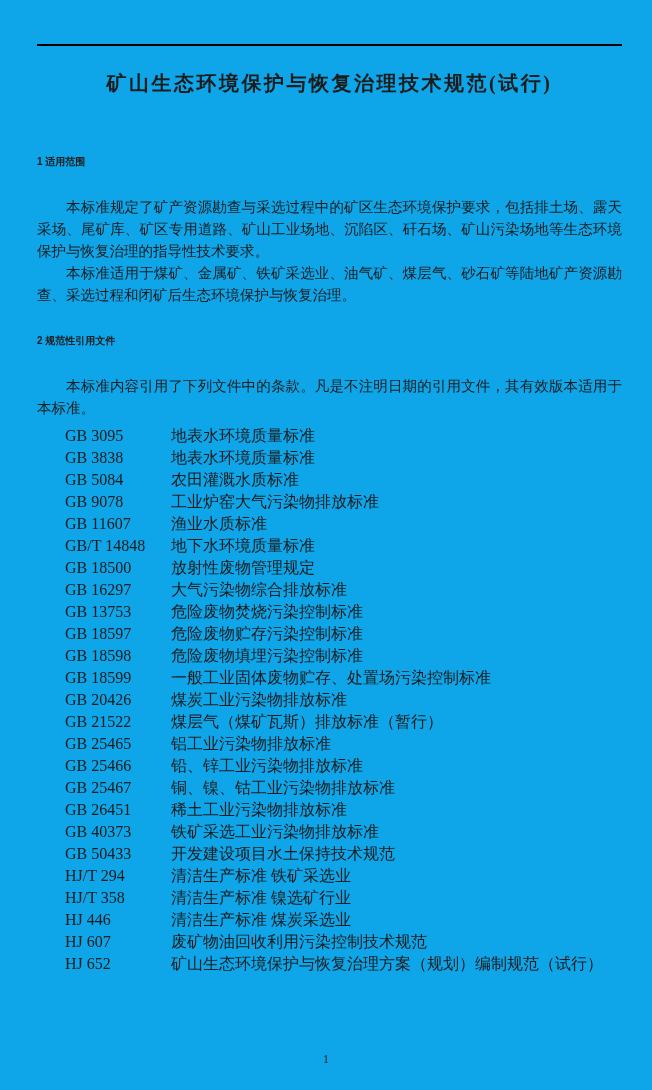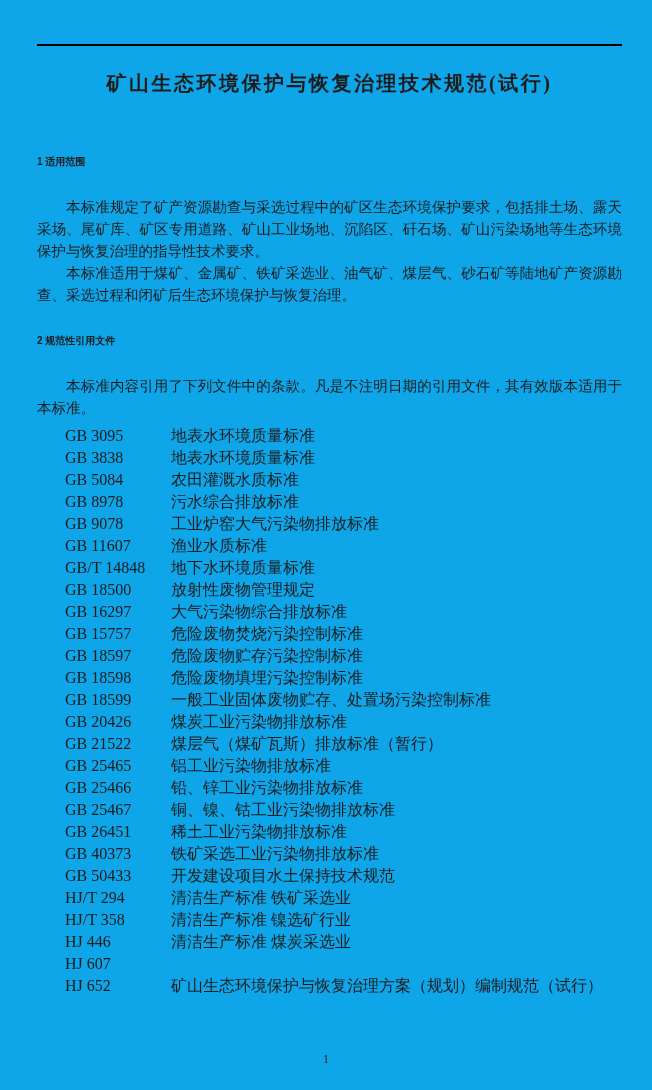--- a/index.html
+++ b/index.html
@@ -94,45 +94,41 @@
       </div>
         <div class="ref-row">
         <span class="ref-code">GB 3838</span>
         <span class="ref-title">地表水环境质量标准</span>
       </div>
         <div class="ref-row">
         <span class="ref-code">GB 5084</span>
         <span class="ref-title">农田灌溉水质标准</span>
       </div>
         <div class="ref-row">
-        <span class="ref-code">GB 8978</span>
-        <span class="ref-title">污水综合排放标准</span>
-      </div>
-        <div class="ref-row">
         <span class="ref-code">GB 9078</span>
         <span class="ref-title">工业炉窑大气污染物排放标准</span>
       </div>
         <div class="ref-row">
         <span class="ref-code">GB 11607</span>
         <span class="ref-title">渔业水质标准</span>
       </div>
         <div class="ref-row">
         <span class="ref-code">GB/T 14848</span>
         <span class="ref-title">地下水环境质量标准</span>
       </div>
         <div class="ref-row">
         <span class="ref-code">GB 18500</span>
         <span class="ref-title">放射性废物管理规定</span>
       </div>
         <div class="ref-row">
         <span class="ref-code">GB 16297</span>
         <span class="ref-title">大气污染物综合排放标准</span>
       </div>
         <div class="ref-row">
-        <span class="ref-code">GB 15757</span>
+        <span class="ref-code">GB 13753</span>
         <span class="ref-title">危险废物焚烧污染控制标准</span>
       </div>
         <div class="ref-row">
         <span class="ref-code">GB 18597</span>
         <span class="ref-title">危险废物贮存污染控制标准</span>
       </div>
         <div class="ref-row">
         <span class="ref-code">GB 18598</span>
         <span class="ref-title">危险废物填埋污染控制标准</span>
       </div>
@@ -179,20 +175,21 @@
         <div class="ref-row">
         <span class="ref-code">HJ/T 358</span>
         <span class="ref-title">清洁生产标准  镍选矿行业</span>
       </div>
         <div class="ref-row">
         <span class="ref-code">HJ 446</span>
         <span class="ref-title">清洁生产标准  煤炭采选业</span>
       </div>
         <div class="ref-row">
         <span class="ref-code">HJ 607</span>
+        <span class="ref-title">废矿物油回收利用污染控制技术规范</span>
       </div>
         <div class="ref-row">
         <span class="ref-code">HJ 652</span>
         <span class="ref-title">矿山生态环境保护与恢复治理方案（规划）编制规范（试行）</span>
       </div>
       </div>
 
   </div>
 
   <div class="page-number">1</div>

